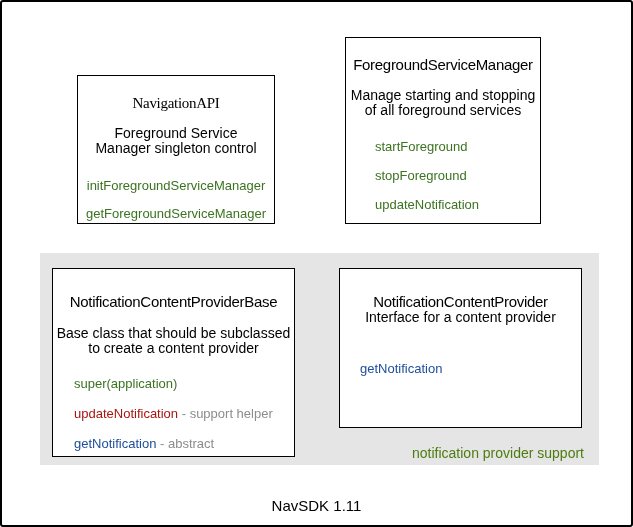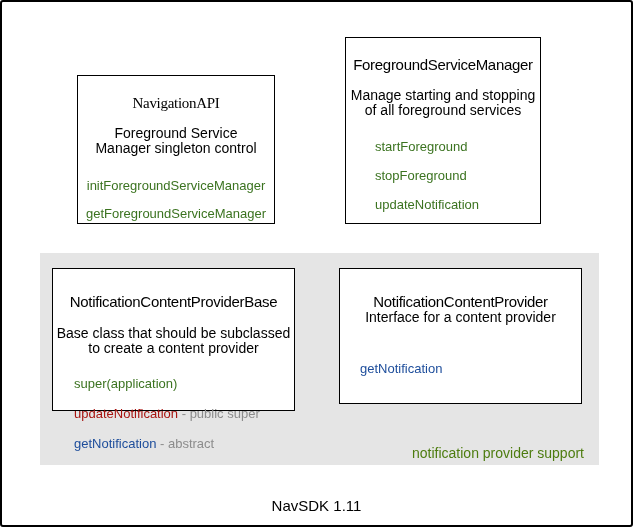--- a/index.html
+++ b/index.html
@@ -22,22 +22,22 @@
     background: var(--panel-bg, #e5e5e5);
   }
   .cbox {
     position: absolute;
     background: #ffffff;
     border: 1.5px solid #000000;
     box-sizing: border-box;
   }
   #nav-api  { left: 75px;  top: 73px;  width: 198px; height: 149px; }
   #fsm      { left: 343px; top: 35px;  width: 196px; height: 187px; }
-  #ncpb     { left: 50px;  top: 266px; width: 243px; height: 143px; }
-  #ncp      { left: 337px; top: 266px; width: 243px; height: 136px; }
+  #ncpb     { left: 50px;  top: 266px; width: 243px; height: 189px; }
+  #ncp      { left: 337px; top: 266px; width: 243px; height: 160px; }
 
   .box-title {
     font-size: 15px;
     letter-spacing: -0.3px;
     text-align: center;
     white-space: nowrap;
   }
   .box-desc {
     font-size: 14px;
     line-height: 15px;
@@ -121,21 +121,21 @@
   </div>
 
   <div class="cbox" id="ncpb">
     <div class="box-title">NotificationContentProviderBase</div>
     <div class="box-desc">
       <div>Base class that should be subclassed</div>
       <div>to create a content provider</div>
     </div>
     <div class="methods">
       <div class="method"><span class="m-green">super(application)</span></div>
-      <div class="method"><span class="m-red">updateNotification</span><span class="m-suffix"> - public super</span></div>
+      <div class="method"><span class="m-red">updateNotification</span><span class="m-suffix"> - support helper</span></div>
       <div class="method"><span class="m-blue">getNotification</span><span class="m-suffix"> - abstract</span></div>
     </div>
   </div>
 
   <div class="cbox" id="ncp">
     <div class="box-title">NotificationContentProvider</div>
     <div class="box-desc">
       <div>Interface for a content provider</div>
     </div>
     <div class="methods">

